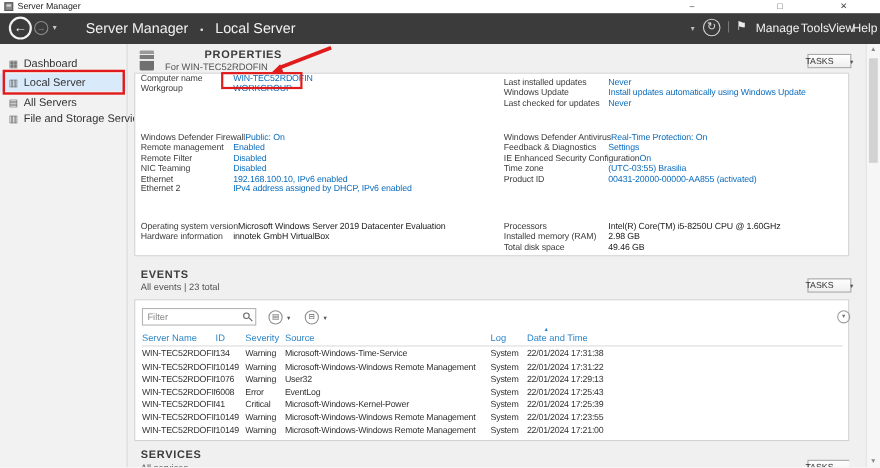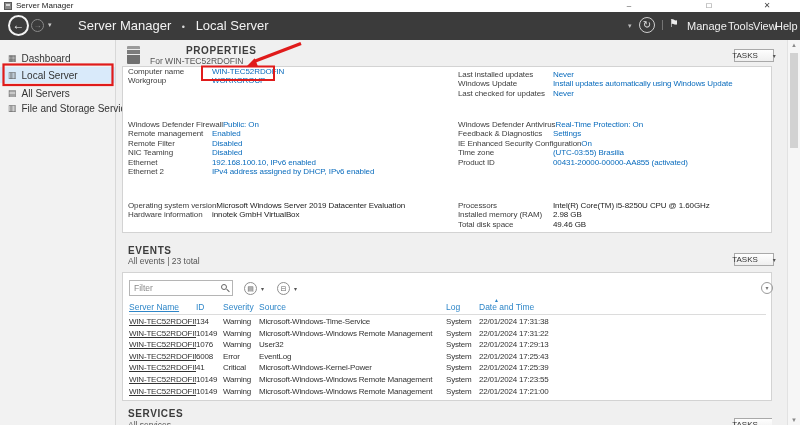--- a/index.html
+++ b/index.html
@@ -72,21 +72,21 @@
   .ccaret{ position:absolute; font-size:6px; color:#555; }
   .cc1{ left:138px; top:12px; } .cc2{ left:171px; top:12px; }
   .collapse-btn{ position:absolute; left:638px; top:9px; width:12px; height:12px; border:1px solid #9a9a9a; border-radius:50%;
                  font-size:6px; line-height:11px; text-align:center; color:#777; }
   .ehead { position:absolute; left:6px; top:29px; display:flex; font-size:8.5px; color:var(--hblue); white-space:nowrap; }
   .sort-mark { position:absolute; left:371px; top:24px; font-size:5px; color:var(--hblue); }
   .ehead-line { position:absolute; left:6px; top:41px; width:637px; border-top:1px solid #dcdcdc; }
   .erows { position:absolute; left:6px; top:43px; width:640px; }
   .erow { display:flex; height:11.6px; line-height:11.6px; font-size:8px; color:#333; letter-spacing:-0.2px; white-space:nowrap; }
   .ecell { overflow:hidden; }
-  .c1{ flex:0 0 67px;text-decoration:underline; } .c2{ flex:0 0 27px; } .c3{ flex:0 0 36px; } .c4{ flex:0 0 187px; } .c5{ flex:0 0 33px; } .c6{ flex:1; }
+  .c1{ flex:0 0 67px; } .c2{ flex:0 0 27px; } .c3{ flex:0 0 36px; } .c4{ flex:0 0 187px; } .c5{ flex:0 0 33px; } .c6{ flex:1; }
   
   .svc-clip { position:absolute; left:122px; top:405px; width:650px; height:20px; overflow:hidden; }
   
   .scrollbar { position:absolute; left:787px; top:40px; width:13px; height:385px; background:#f6f6f6; border-left:1px solid #e2e2e2; }
   .sb-arrow { position:absolute; left:0; width:12px; text-align:center; font-size:6px; color:#8a8a8a; }
   .sb-up{ top:2px; } .sb-down{ bottom:2px; }
   .sb-thumb { position:absolute; left:2px; top:13px; width:8px; height:95px; background:#d2d2d2; }
   
   .ann-svg { position:absolute; left:0; top:0; z-index:99; pointer-events:none; }
 </style>

